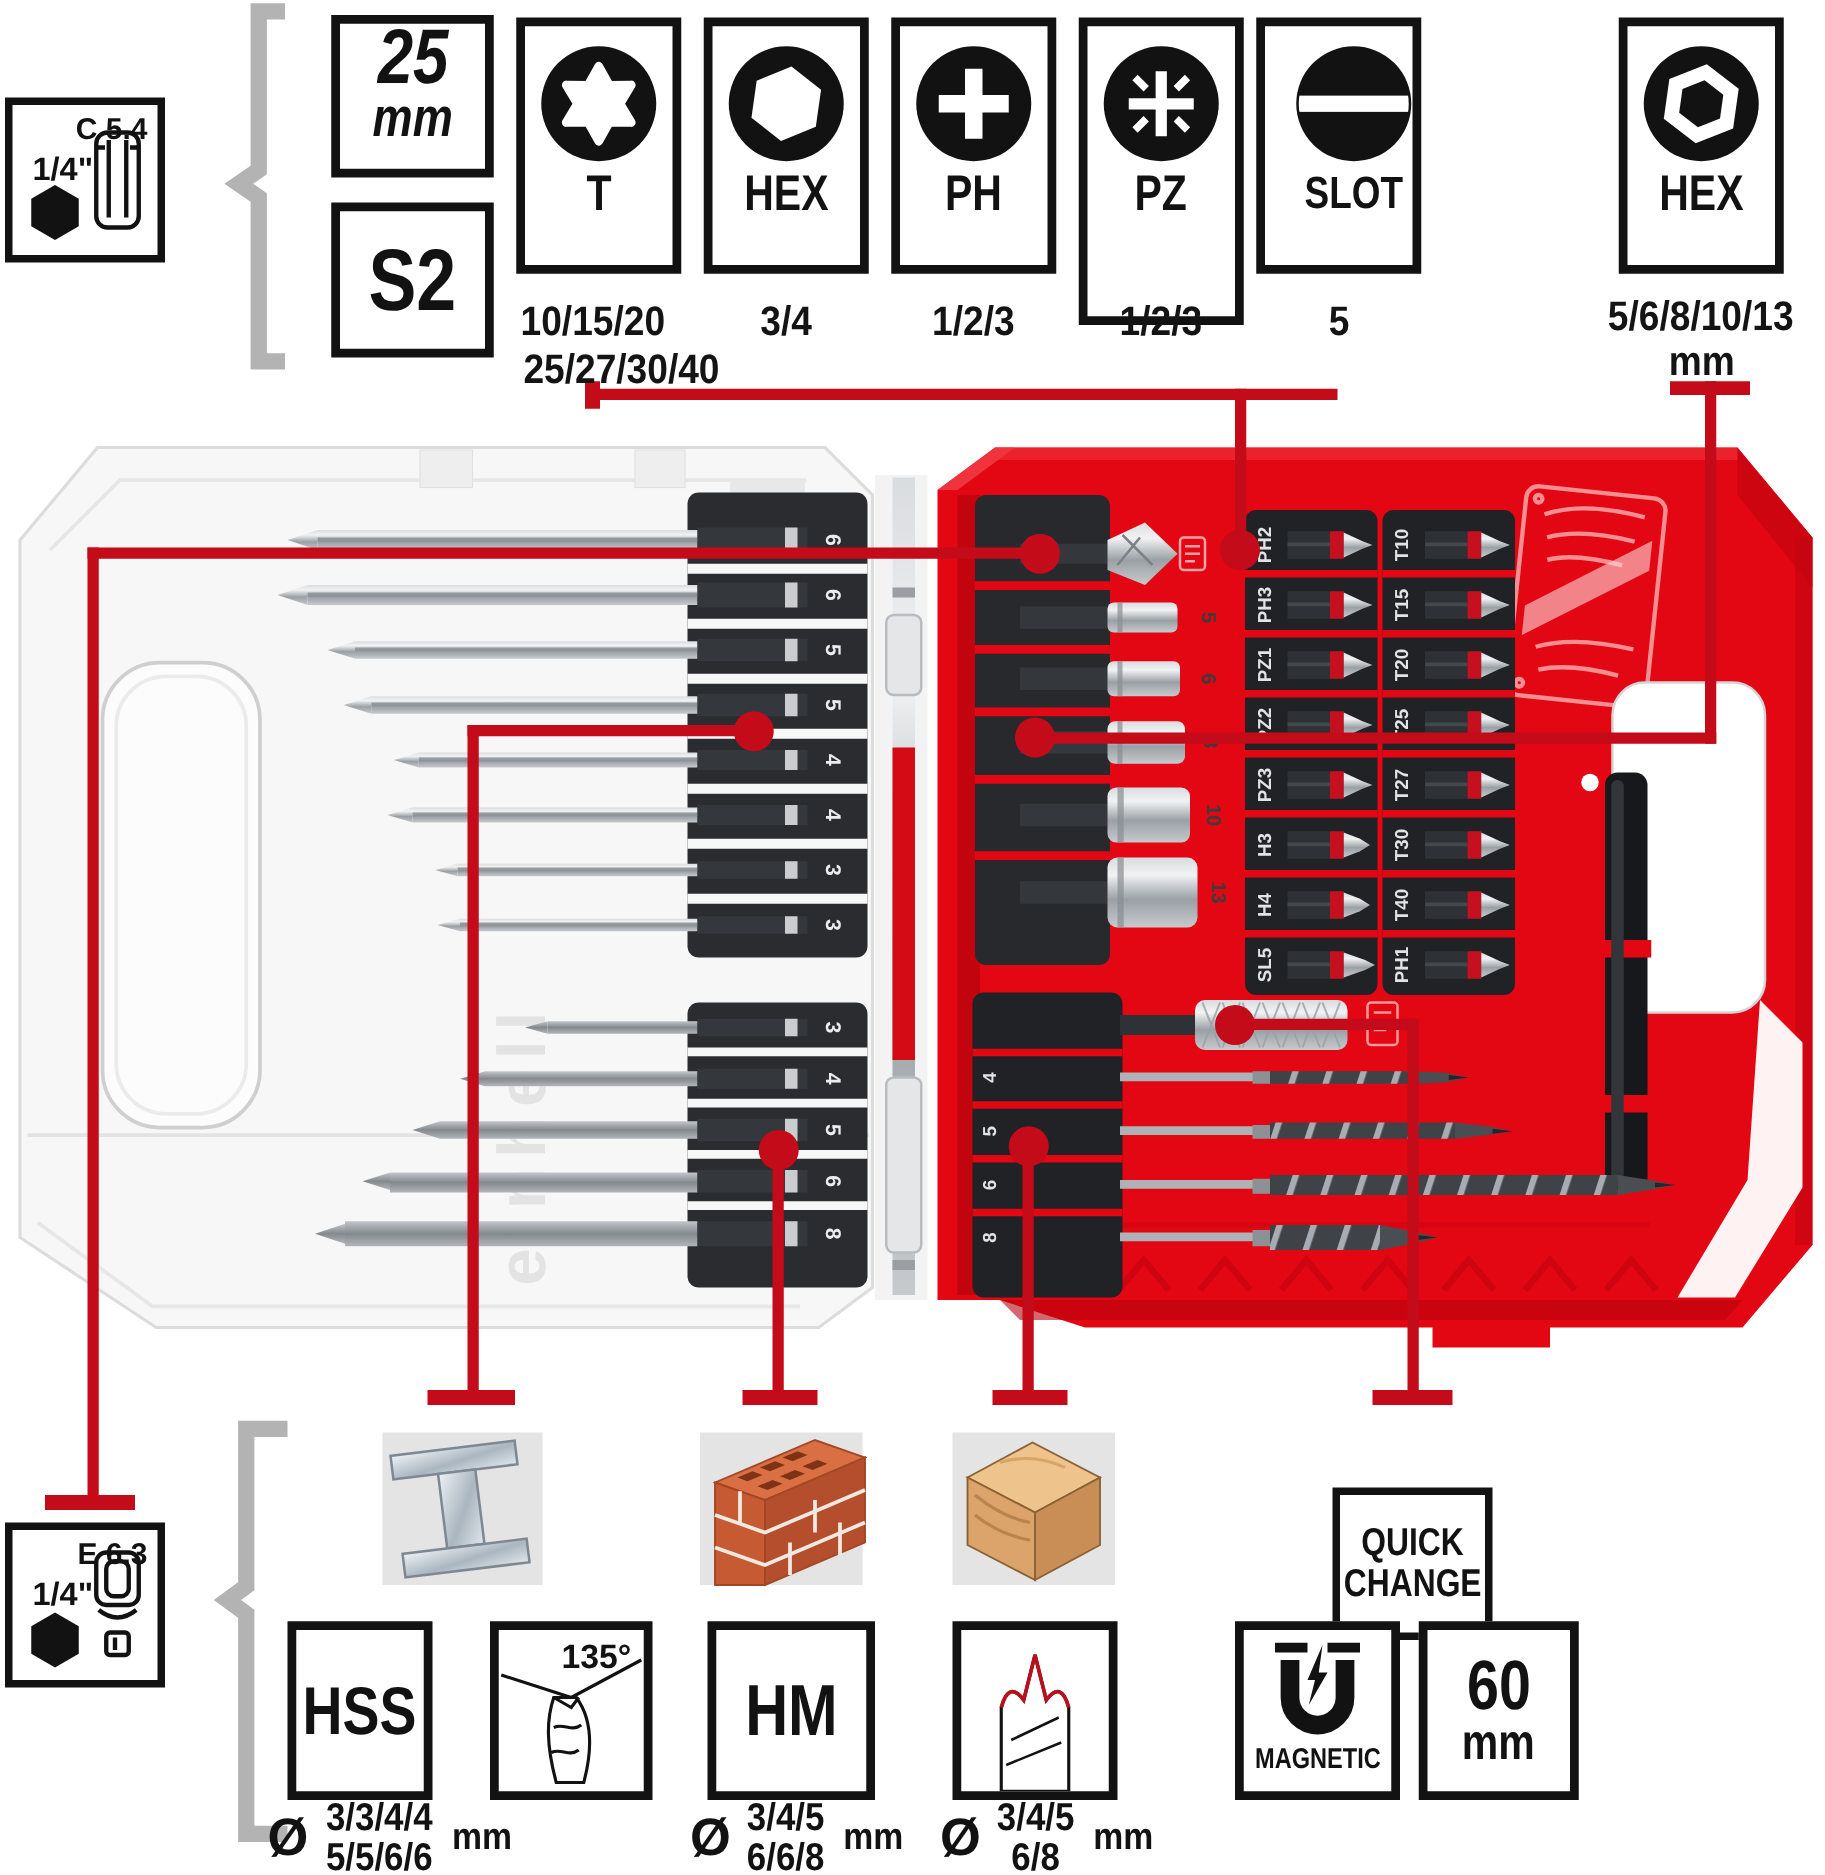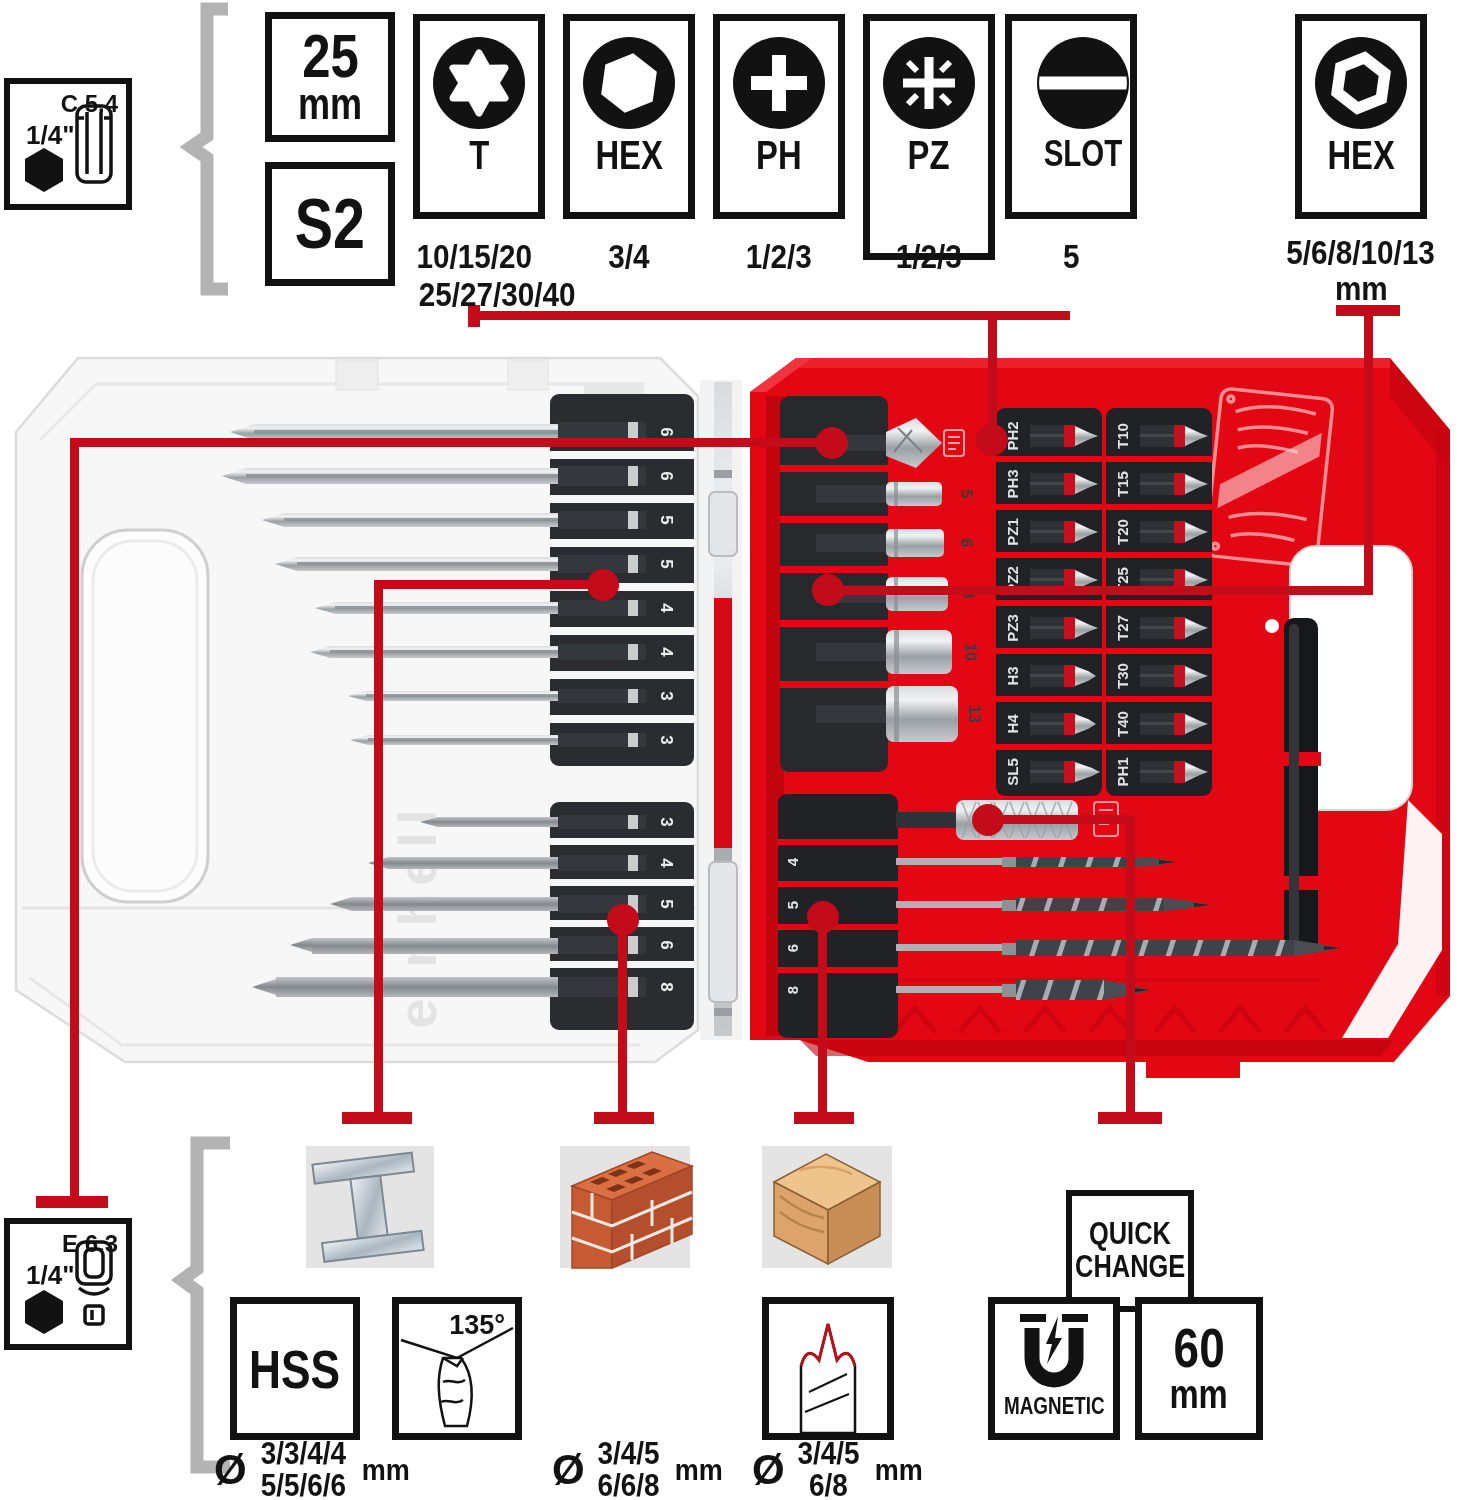--- a/index.html
+++ b/index.html
@@ -560,21 +560,21 @@
   <svg class="abs" style="left:0;top:0;" width="116" height="118" viewBox="0 0 116 118">
     <polygon points="12,86 23,67 45,67 56,86 45,105 23,105" fill="#121212" transform="rotate(90 34 86)"></polygon>
     <g transform="translate(84 58)" fill="none" stroke="#121212" stroke-width="3.5">
       <rect x="-17" y="-36" width="34" height="76" rx="9"></rect>
       <path d="M -7 -30 V 32 M 7 -30 V 32"></path>
       <path d="M -17 -24 h 7 M 10 -24 h 7"></path>
     </g>
   </svg>
 </div>
 
-<div class="box" style="left:265px;top:12px;width:130px;height:130px;justify-content:center;">
+<div class="box" style="left:265px;top:12px;width:130px;height:130px;justify-content:flex-start;font-style:italic;">
   <div class="cond" style="font-size:62px;line-height:.88;">25</div>
   <div class="cond" style="font-size:44px;line-height:.95;">mm</div>
 </div>
 <div class="box" style="left:265px;top:162px;width:130px;height:124px;justify-content:center;">
   <div class="cond" style="font-size:70px;">S2</div>
 </div>
 
 <div class="box" style="left:413px;top:14px;width:132px;height:205px;padding-top:14px;">
   <svg width="96" height="96" viewBox="0 0 96 96">
     <circle cx="48" cy="48" r="46" fill="#121212"></circle>
@@ -627,31 +627,34 @@
 <div class="sizes ctr" style="left:863px;top:238px;width:132px;"><span class="cond2">1/2/3</span></div>
 <div class="sizes ctr" style="left:1005px;top:238px;width:132px;"><span class="cond2">5</span></div>
 <div class="sizes ctr" style="left:1262px;top:234px;width:198px;"><span class="cond2">5/6/8/10/13</span></div>
 <div class="sizes ctr" style="left:1262px;top:270px;width:198px;"><span class="cond2">mm</span></div>
 
 <div class="box badge" style="left:1066px;top:1146px;width:128px;height:122px;justify-content:center;margin-top:44px;">
   <div class="cond" style="font-size:31px;line-height:1.05;">QUICK</div>
   <div class="cond" style="font-size:31px;line-height:1.05;">CHANGE</div>
 </div>
 
-<div class="box" style="left:230px;top:1297px;width:130px;height:143px;justify-content:center;">
+<div class="box" style="left:230px;top:1297px;width:116px;height:143px;justify-content:center;">
   <div class="cond" style="font-size:54px;">HSS</div>
 </div>
 <div class="box" style="left:392px;top:1297px;width:130px;height:143px;">
   <div class="abs" style="right:10px;top:6px;font-size:27px;font-weight:bold;">135°</div>
   <svg class="abs" style="left:0;top:0;" width="116" height="129" viewBox="0 0 116 129">
     <path d="M 2 36 L 58 54 L 114 24" stroke="#121212" stroke-width="2.5" fill="none"></path>
     <path d="M 44 54 C 38 72 38 92 46 122 L 68 122 C 76 92 74 70 62 54 Z" fill="#fff" stroke="#121212" stroke-width="2.5"></path>
     <path d="M 44 54 L 58 62 L 64 54" fill="none" stroke="#121212" stroke-width="2.5"></path>
     <path d="M 44 78 C 52 74 58 82 66 76 M 42 98 C 50 94 56 102 64 96" fill="none" stroke="#121212" stroke-width="2.5"></path>
   </svg>
+</div>
+<div class="box" style="left:566px;top:1297px;width:134px;height:143px;justify-content:center;">
+  <div class="cond" style="font-size:58px;">HM</div>
 </div>
 <div class="box" style="left:762px;top:1297px;width:132px;height:143px;">
   <svg class="abs" style="left:0;top:0;" width="118" height="129" viewBox="0 0 118 129">
     <path d="M 32 129 L 32 62 Q 38 40 50 56 L 59 20 L 68 56 Q 80 40 86 62 L 86 129 Z" fill="#fff" stroke="#121212" stroke-width="2.5"></path>
     <path d="M 40 88 L 78 70 M 36 108 L 80 90" stroke="#121212" stroke-width="2" fill="none"></path>
     <path d="M 32 62 Q 38 40 50 56 L 59 20 L 68 56 Q 80 40 86 62" fill="none" stroke="#b5121b" stroke-width="3"></path>
   </svg>
 </div>
 <div class="box" style="left:988px;top:1297px;width:132px;height:143px;justify-content:flex-end;padding-bottom:13px;">
   <svg class="abs" style="left:50%;top:10px;transform:translateX(-50%);" width="92" height="84" viewBox="0 0 92 84">

